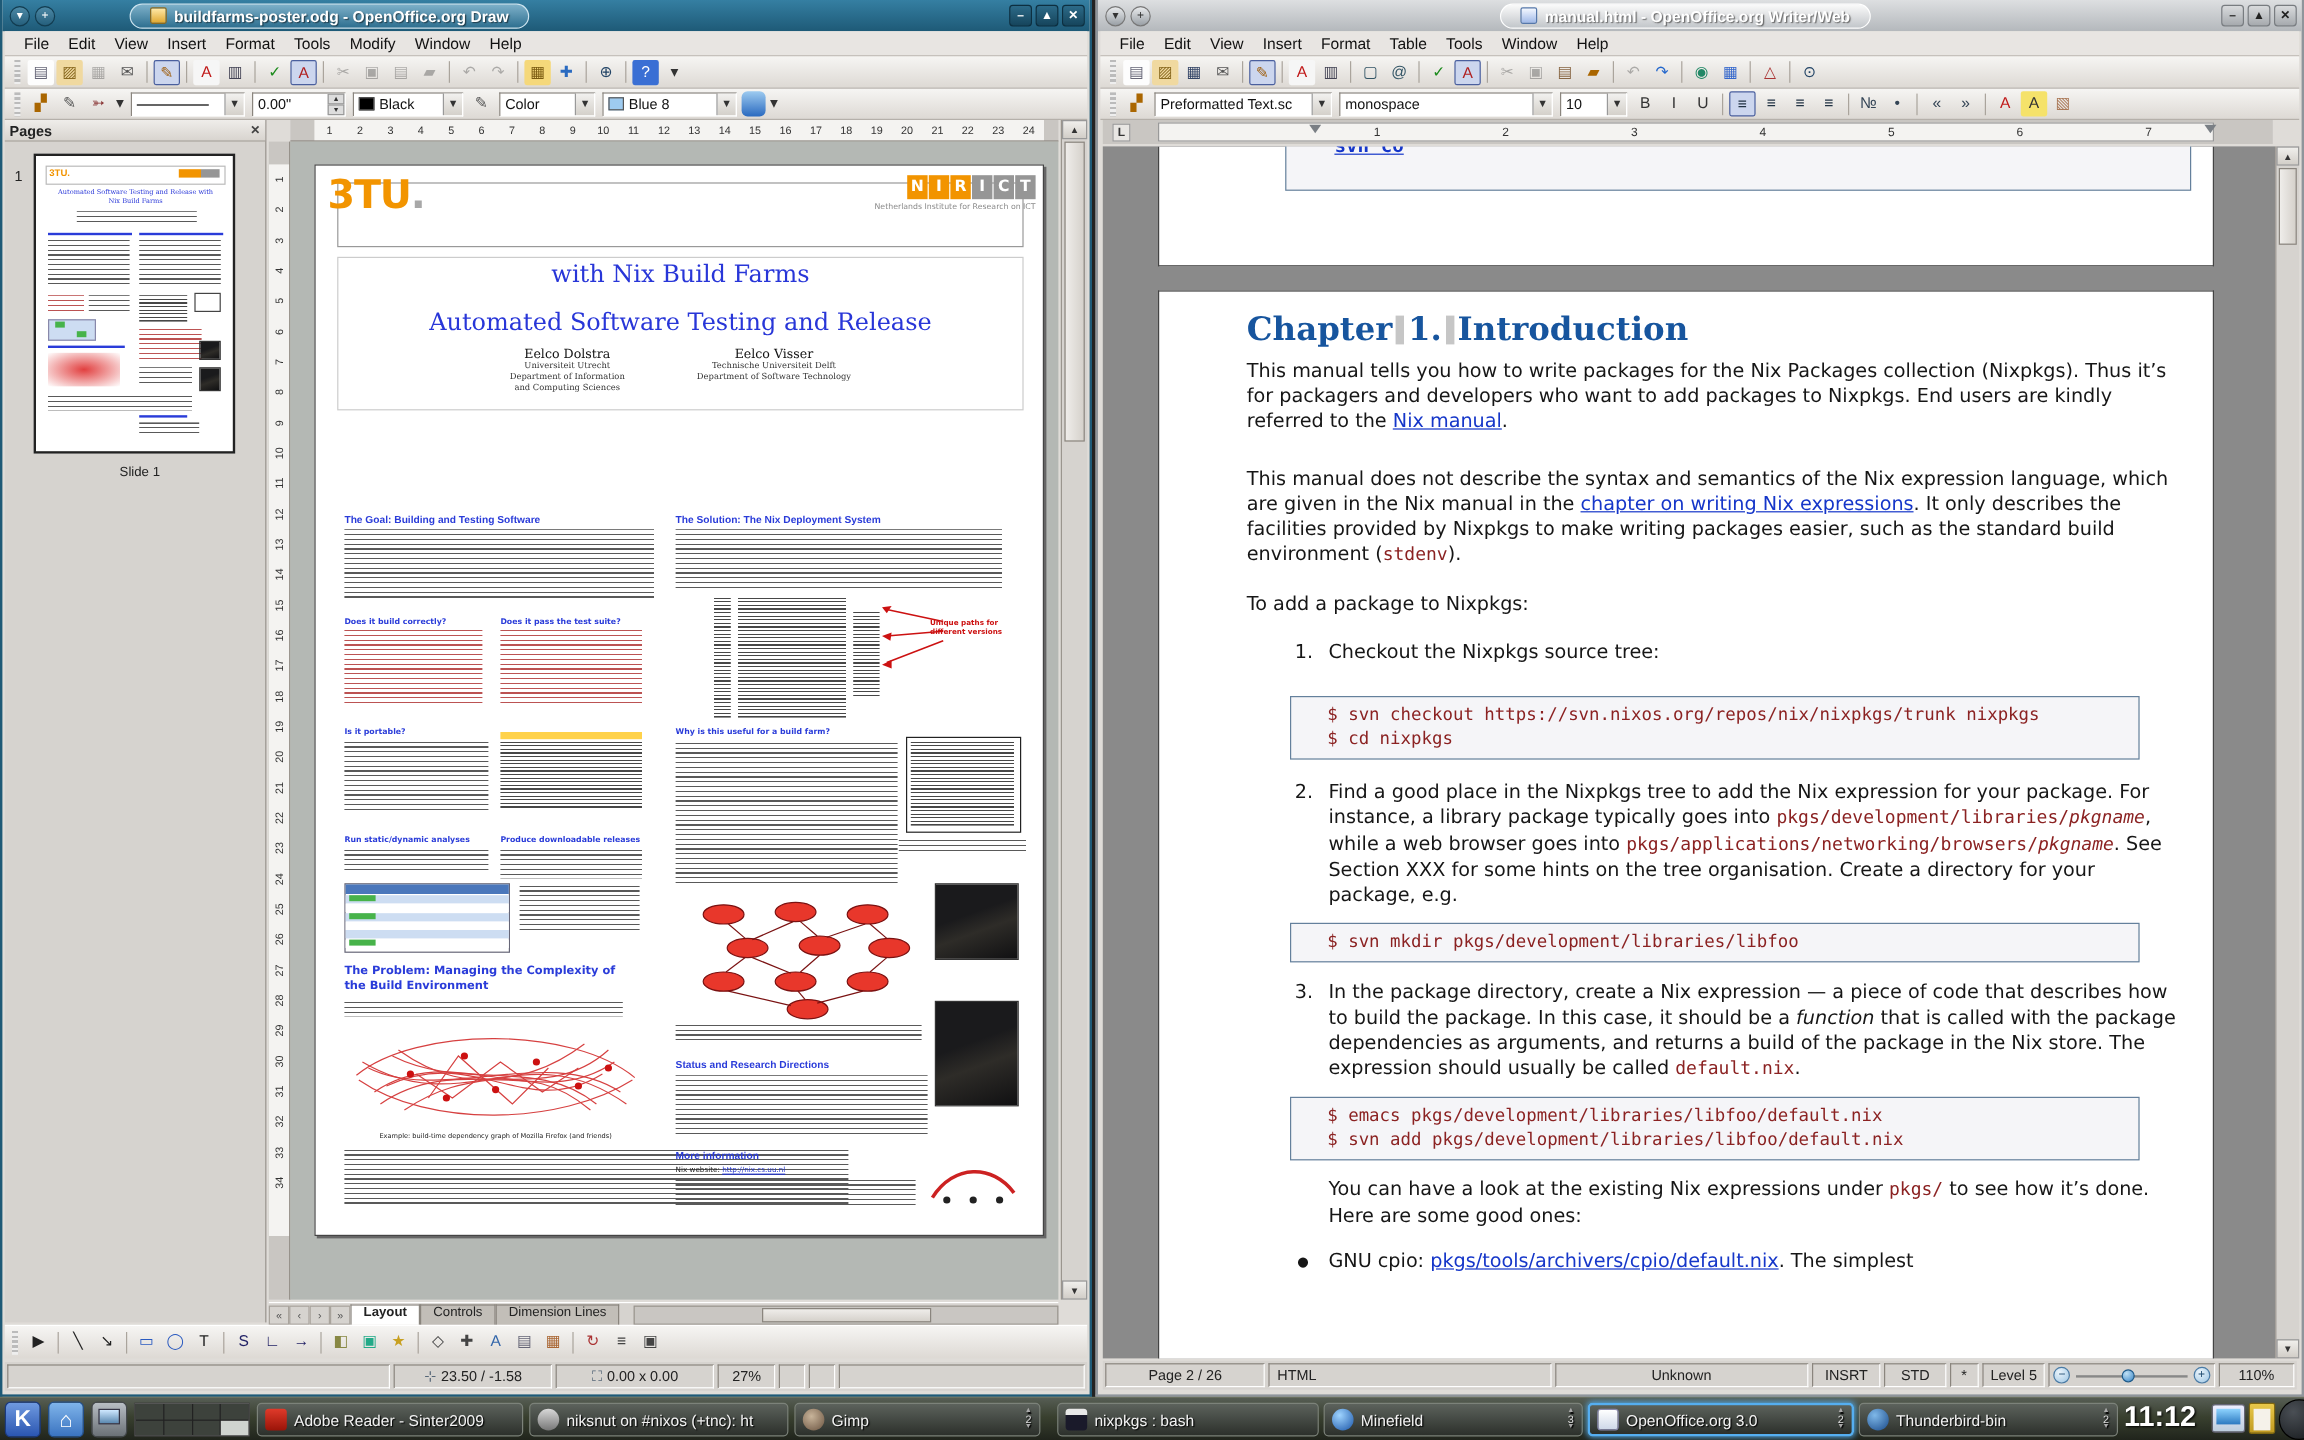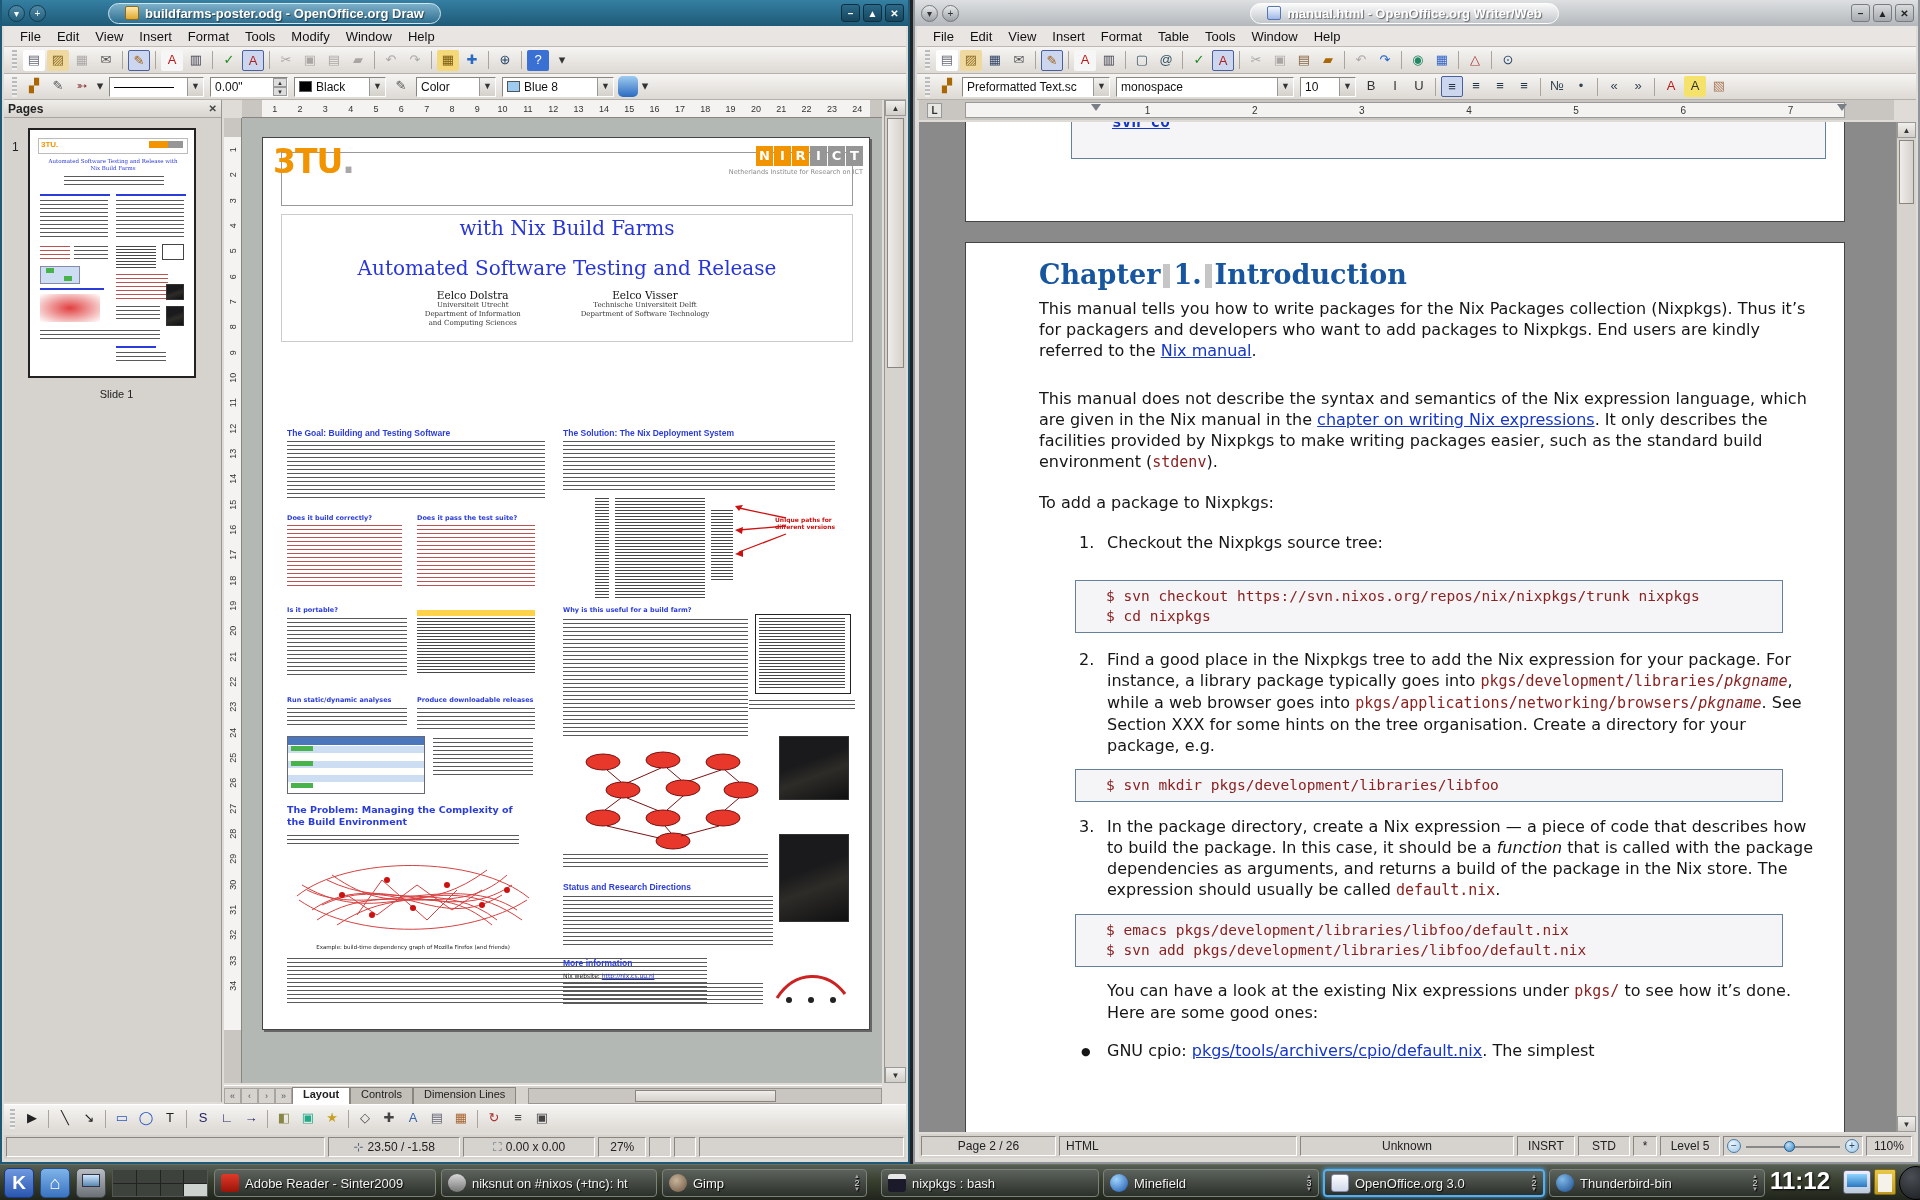--- a/index.html
+++ b/index.html
@@ -745,21 +745,21 @@
     <span class="scell" style="width:58px">INSRT</span>
     <span class="scell" style="width:52px">STD</span>
     <span class="scell" style="width:24px">*</span>
     <span class="scell" style="flex:1">Level 5</span>
     <span class="zslider">
       <span class="zpm" style="left:3px">−</span>
       <span class="zline"></span>
         <span class="zknob"></span>
       <span class="zpm" style="right:3px">+</span>
     </span>
-    <span class="scell" style="width:46px;margin-right:0">110%</span>
+    <span class="scell" style="width:64px;margin-right:0">110%</span>
   </div>
 </div>
 
 <div class="taskbar">
   <div class="tkico kmenu">K</div>
   <div class="tkico khome">⌂</div>
   <div class="tkico kdisp">
       <i></i>
     </div>
   <div class="pager">

